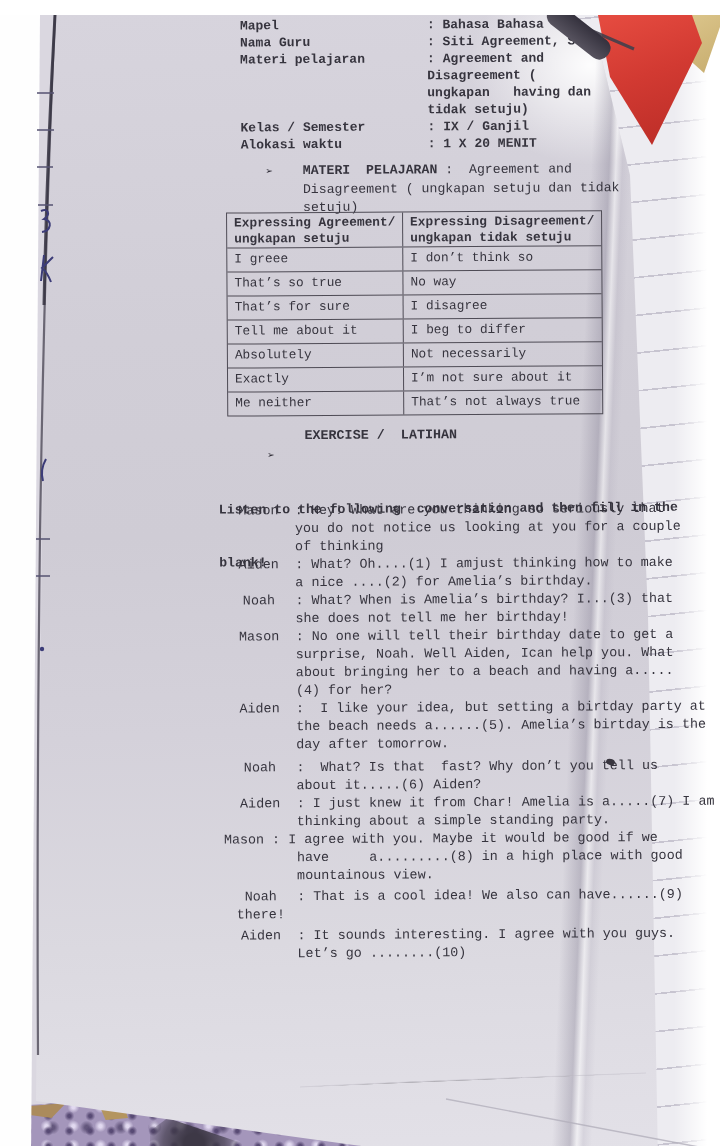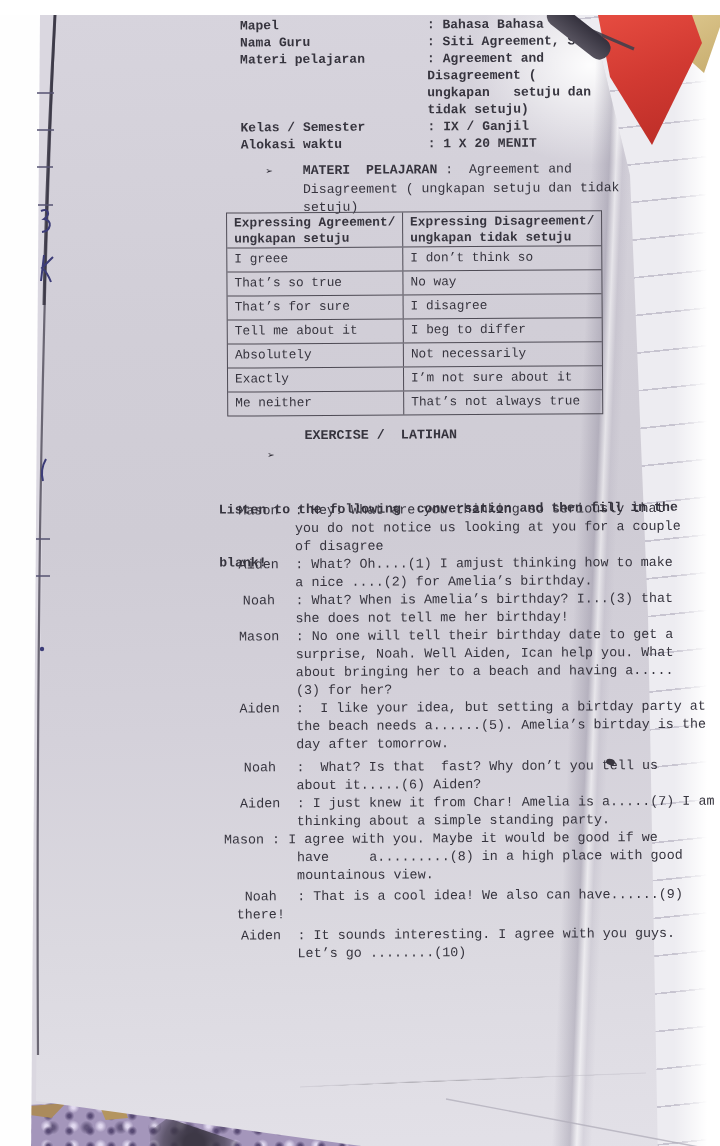--- a/index.html
+++ b/index.html
@@ -151,21 +151,21 @@
         <div class="hrow">
     <span class="hlabel">Materi pelajaran</span>
     <span class="hvalue">: Agreement and</span>
   </div>
         <div class="hrow">
     <span class="hlabel"></span>
     <span class="hvalue">Disagreement (</span>
   </div>
         <div class="hrow">
     <span class="hlabel"></span>
-    <span class="hvalue">ungkapan   setuju dan</span>
+    <span class="hvalue">ungkapan   having dan</span>
   </div>
         <div class="hrow">
     <span class="hlabel"></span>
     <span class="hvalue">tidak setuju)</span>
   </div>
         <div class="hrow">
     <span class="hlabel">Kelas / Semester</span>
     <span class="hvalue">: IX / Ganjil</span>
   </div>
         <div class="hrow">
@@ -223,21 +223,21 @@
         <div class="dline">
     <span class="who">Mason</span>
     <span class="txt">: Hey! What are you thinking so seriously that</span>
   </div>
         <div class="dline">
     <span class="who"></span>
     <span class="txt">you do not notice us looking at you for a couple</span>
   </div>
         <div class="dline">
     <span class="who"></span>
-    <span class="txt">of disagree</span>
+    <span class="txt">of thinking</span>
   </div>
         <div class="dline">
     <span class="who">Aiden</span>
     <span class="txt">: What? Oh....(1) I amjust thinking how to make</span>
   </div>
         <div class="dline">
     <span class="who"></span>
     <span class="txt">a nice ....(2) for Amelia’s birthday.</span>
   </div>
         <div class="dline">
@@ -255,21 +255,21 @@
         <div class="dline">
     <span class="who"></span>
     <span class="txt">surprise, Noah. Well Aiden, Ican help you. What</span>
   </div>
         <div class="dline">
     <span class="who"></span>
     <span class="txt">about bringing her to a beach and having a.....</span>
   </div>
         <div class="dline">
     <span class="who"></span>
-    <span class="txt">(3) for her?</span>
+    <span class="txt">(4) for her?</span>
   </div>
         <div class="dline">
     <span class="who">Aiden</span>
     <span class="txt">:  I like your idea, but setting a birtday party at</span>
   </div>
         <div class="dline">
     <span class="who"></span>
     <span class="txt">the beach needs a......(5). Amelia’s birtday is the</span>
   </div>
         <div class="dline">

